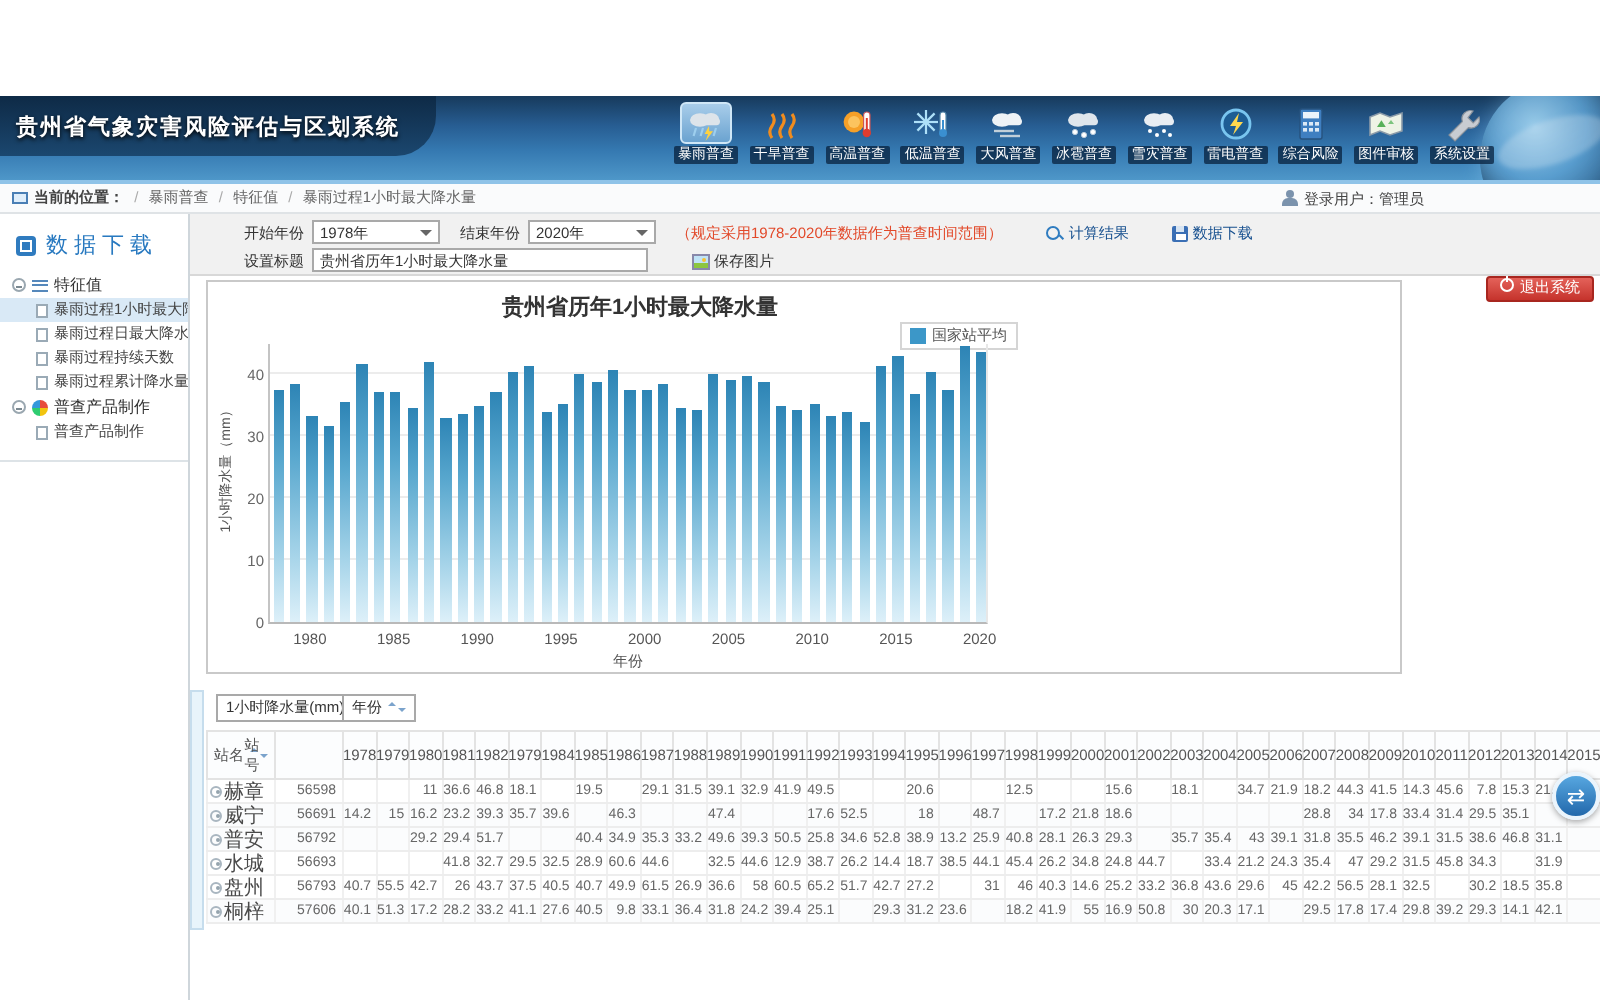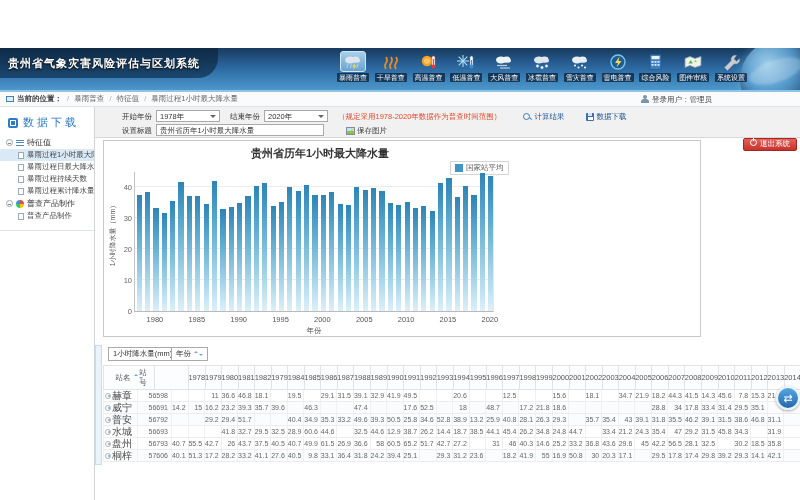--- a/index.html
+++ b/index.html
@@ -115,21 +115,21 @@
   #unit-box { left:13px; }
   #yearsort-box { left:76px; cursor:pointer; }
   .sort { display:inline-flex; flex-direction:row; margin-left:2px; }
   .sort i { width:0; height:0; border:2.5px solid transparent; margin-left:1px; }
   .sort .up { border-bottom-color:#7ba3cc; margin-top:-2px; }
   .sort .dn { border-top-color:#7ba3cc; margin-top:3px; }
   #table-header { position:absolute; left:8px; top:20px; height:25px; display:flex; }
   .hcell { border:1px solid #e3e3e3; border-left:none; background:#fcfdfe; display:flex; align-items:center;
     justify-content:center; font-size:7.5px; color:#555; flex:none; }
   .hcell:first-child { border-left:1px solid #e3e3e3; }
-  .hcell.name { width:52px; } .hcell.sid { width:34px;gap:45px; }
+  .hcell.name { width:35px; } .hcell.sid { width:34px;gap:45px; }
   .hcell.year { width:16.55px; }
   #table-body { position:absolute; left:8px; top:45px; }
   .trow { display:flex; height:12px; border-bottom:1px solid #ededed; }
   .trow.alt { background:#fbfcfd; }
   .tcell { flex:none; border-right:1px solid #f0f0f0; font-size:7px; color:#666; display:flex; align-items:center; }
   .tcell.name { width:35px; border-left:1px solid #f0f0f0; padding-left:1px; color:#4a4a4a; font-size:10px; cursor:pointer; }
   .tcell.sid { width:34px; justify-content:flex-end; padding-right:3px; }
   .tcell.val { width:16.55px; justify-content:flex-end; padding-right:2px; }
   .radio-icon { position:relative; width:6px; height:6px; border:1px solid #a9b6c0; border-radius:50%; margin-right:1px; flex:none; }
   .radio-icon::after { content:''; position:absolute; left:1.5px; top:1.5px; width:2px; height:2px; border-radius:50%; background:#95a4ae; }

